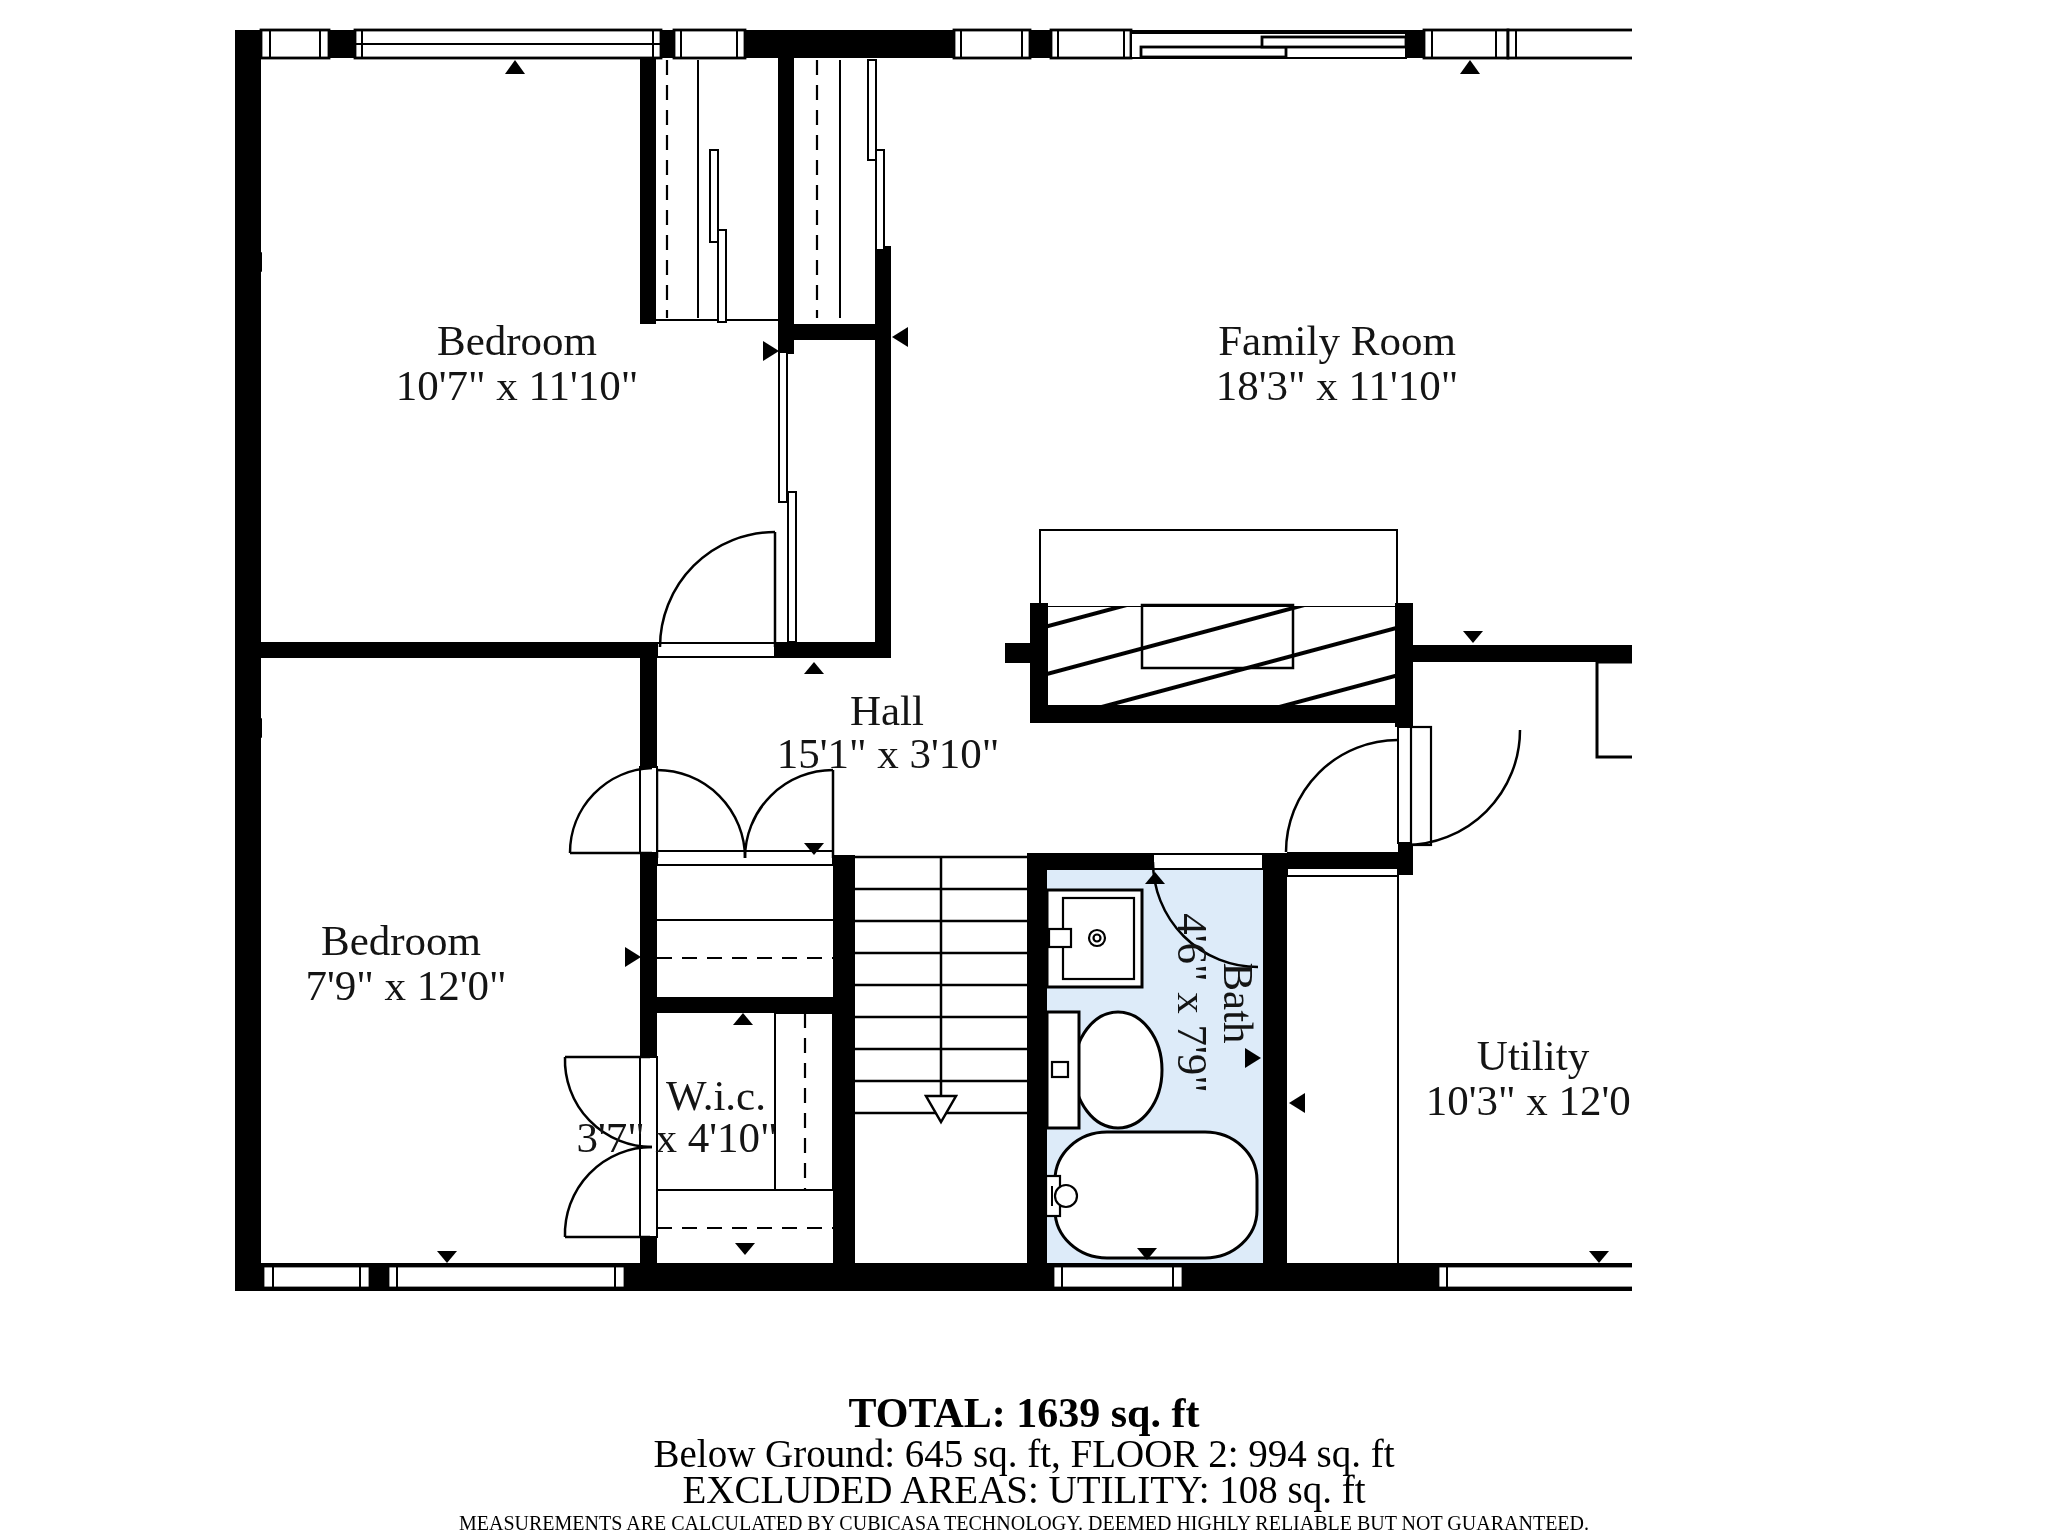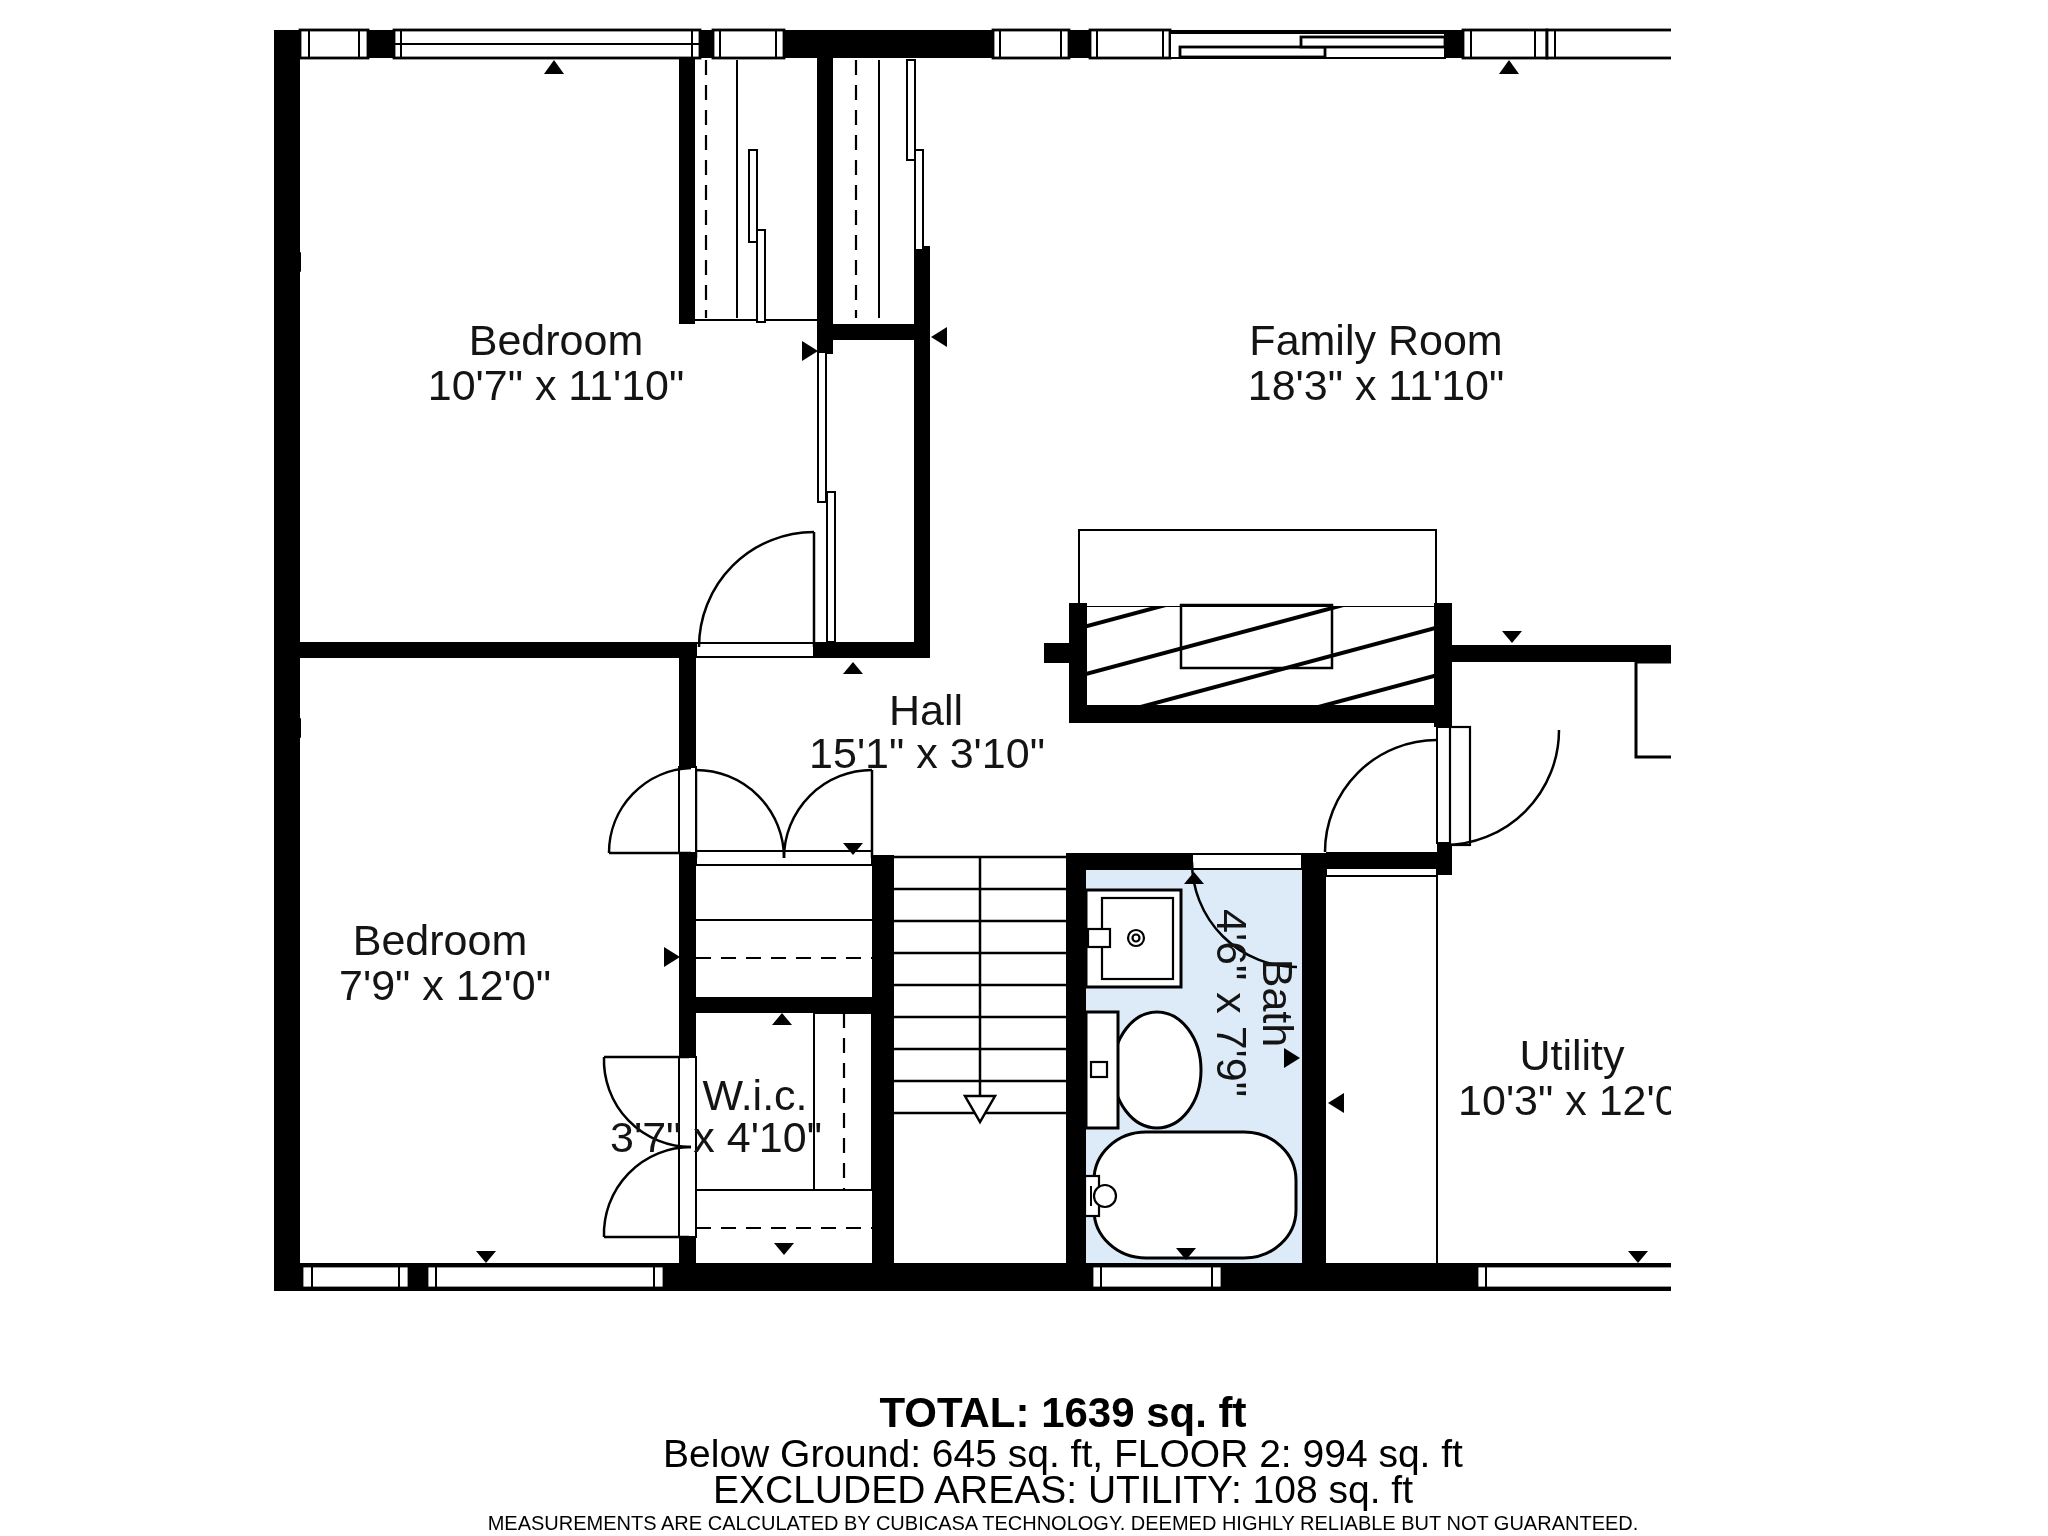--- a/index.html
+++ b/index.html
@@ -1,17 +1,17 @@
 <!DOCTYPE html>
 <html><head>
 <meta charset="utf-8">
 <style>
   html,body{margin:0;padding:0;background:#fff;}
   .page{position:relative;width:1632px;height:1536px;background:#fff;overflow:hidden;
-        font-family:Liberation Sans, sans-serif;margin-left:39px;}
+        font-family:Liberation Serif, serif;}
   svg{position:absolute;left:0;top:0;}
   .wall{fill:#000;stroke:none;}
   .thin{fill:none;stroke:#000;stroke-width:2.5;}
   .thin2{fill:none;stroke:#000;stroke-width:2;}
   .dash{fill:none;stroke:#000;stroke-width:2.2;stroke-dasharray:15 10;}
   .win{fill:#fff;stroke:#000;stroke-width:2.8;}
   .open{fill:#fff;stroke:#000;stroke-width:2;}
   .fix{fill:#fff;stroke:#000;stroke-width:3;}
   .fix2{fill:#fff;stroke:#000;stroke-width:2.2;}
   .mark{fill:#000;stroke:none;}

